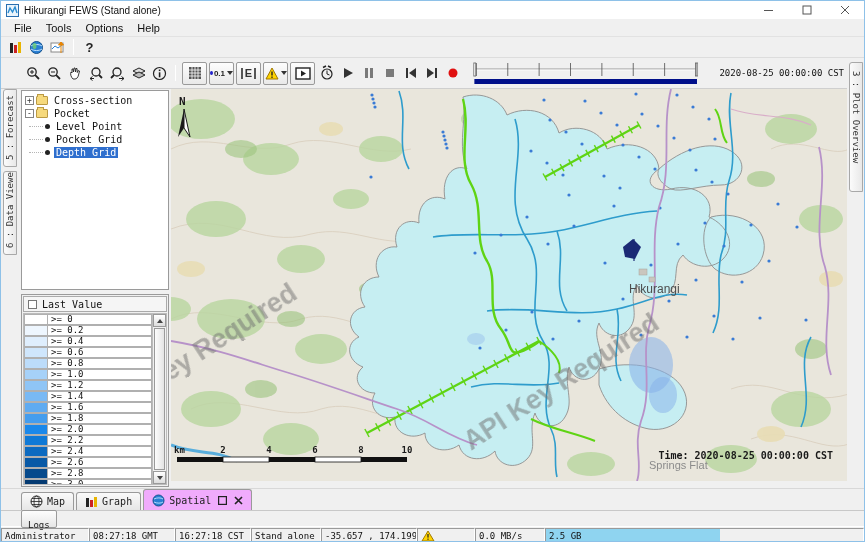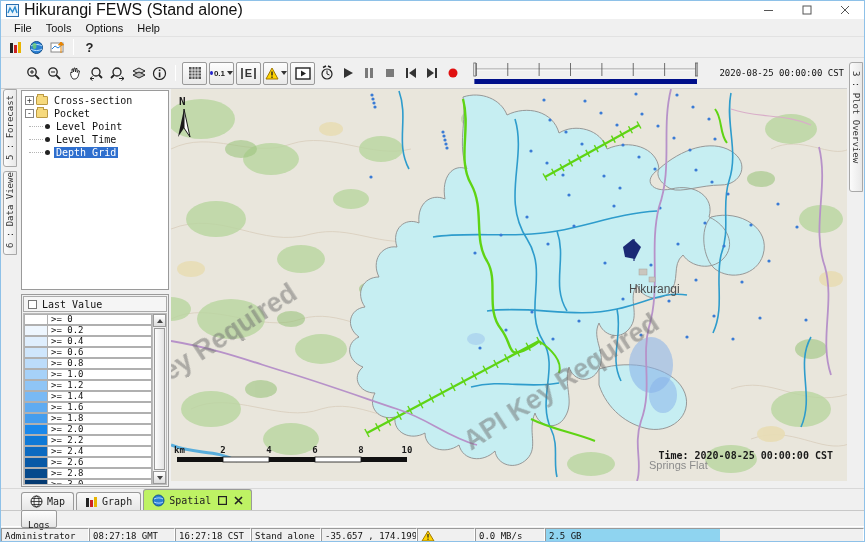--- a/index.html
+++ b/index.html
@@ -3,21 +3,21 @@
 <meta charset="utf-8">
 <style>
   * { margin:0; padding:0; box-sizing:border-box; }
   html,body { width:865px; height:542px; overflow:hidden; }
   body { font-family:"Liberation Sans",sans-serif; font-size:11px; background:#f0f0f0;
          border:1px solid #8ec1e8; position:relative; }
 
   
   #titlebar { height:18px; background:#ffffff; display:flex; align-items:center; padding-left:5px; }
   #app-icon { width:13px; height:13px; margin-right:5px; flex:none; }
-  #title-text { font-size:16px; color:#111; }
+  #title-text { font-size:10px; color:#111; }
   #win-controls { margin-left:auto; display:flex; }
   .winbtn { width:38px; height:18px; display:flex; align-items:center; justify-content:center; }
   .winbtn svg { display:block; }
 
   
   #menubar { height:18px; background:#f0f0f0; display:flex; align-items:center; padding-left:6px; border-bottom:1px solid #e2e2e2;text-align:right;}
   .menu-item { padding:1px 7px; color:#111; }
 
   
   #toolbar1 { height:21px; display:flex; align-items:center; padding-left:4px; background:#f0f0f0; border-bottom:1px solid #ddd;}
@@ -73,21 +73,21 @@
   #scroll-thumb { flex:1; margin:1px; border:1px solid #9a9a9a; background:linear-gradient(90deg,#fdfdfd,#e4e4e4);}
 
   #map-wrap { width:678px; background:#f0f0f0; }
   #map-svg { display:block; }
 
   
   #tab-row { height:22px; display:flex; align-items:flex-end; padding-left:20px; background:#f0f0f0; border-top:1px solid #d8d8d8;}
   .btab { display:flex; align-items:center; gap:4px; border:1px solid #9a9a9a; border-bottom:none; border-radius:3px 3px 0 0;
           background:linear-gradient(#fafafa,#e6e6e6); height:18px; padding:0 8px; margin-right:2px;
           font-family:"DejaVu Sans Mono",monospace; font-size:10px; color:#222;}
-  .btab.active { height:21px; background:#bef264; }
+  .btab.active { height:21px; background:#f0abfc; }
   .tab-ctrl { font-size:10px; font-weight:bold; color:#222; margin-left:3px;}
   #logs-row { height:16px; background:#f0f0f0; display:flex; align-items:center; padding-left:20px; border-top:1px solid #c8c8c8;}
   #logs-btn { border:1px solid #9a9a9a; border-radius:2px; background:linear-gradient(#fdfdfd,#e6e6e6); font-family:"DejaVu Sans Mono",monospace;
               font-size:9px; color:#222; padding:8px 6px; height:14px; line-height:12px;}
 
   
   #statusbar { height:32px; display:flex; background:#f0f0f0; border-top:1px solid #fff; }
   .status-cell { border:1px solid; border-color:#9a9a9a #ffffff #ffffff #9a9a9a; height:15px; margin-top:1px;
                  font-family:"DejaVu Sans Mono",monospace; font-size:9px; color:#111; display:flex; align-items:center;
                  padding:0 3px; white-space:nowrap; overflow:hidden; position:relative; flex:none;}
@@ -315,21 +315,21 @@
           <span class="tree-label">Pocket</span>
         </div>
         <div class="tree-row">
           <span class="indent"></span>
           <span class="bullet"></span>
           <span class="tree-label">Level Point</span>
         </div>
         <div class="tree-row">
           <span class="indent"></span>
           <span class="bullet"></span>
-          <span class="tree-label">Level Time</span>
+          <span class="tree-label">Pocket Grid</span>
         </div>
         <div class="tree-row selected">
           <span class="indent"></span>
           <span class="bullet"></span>
           <span class="tree-label">Depth Grid</span>
         </div>
       </div>
     <div id="splitter"></div>
     <div id="legend">
       <div id="legend-header">

